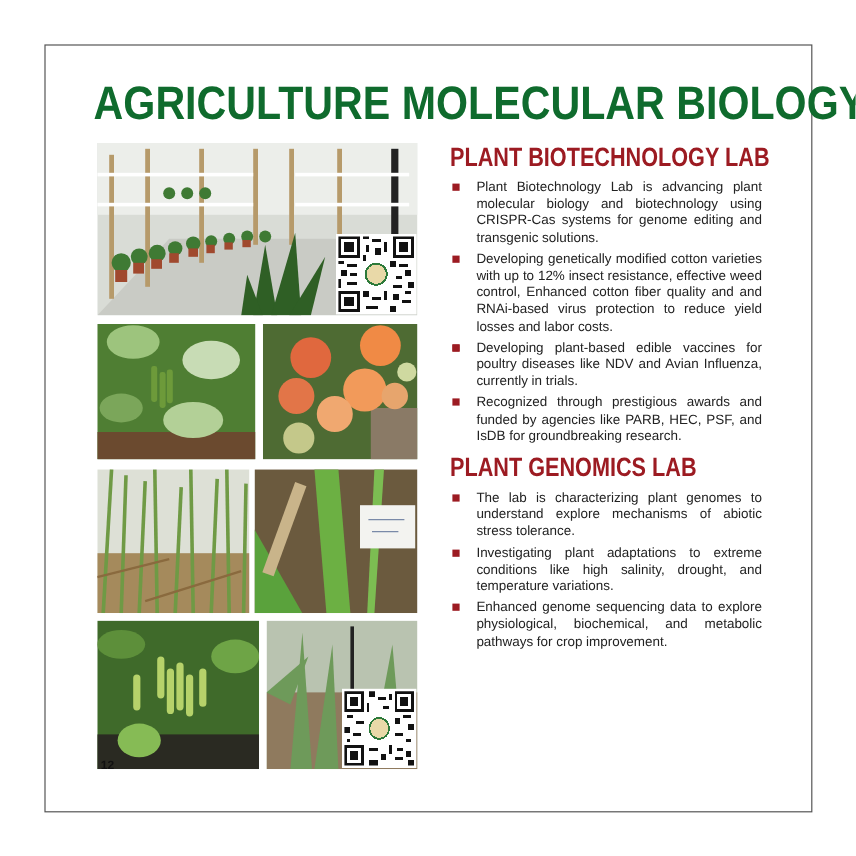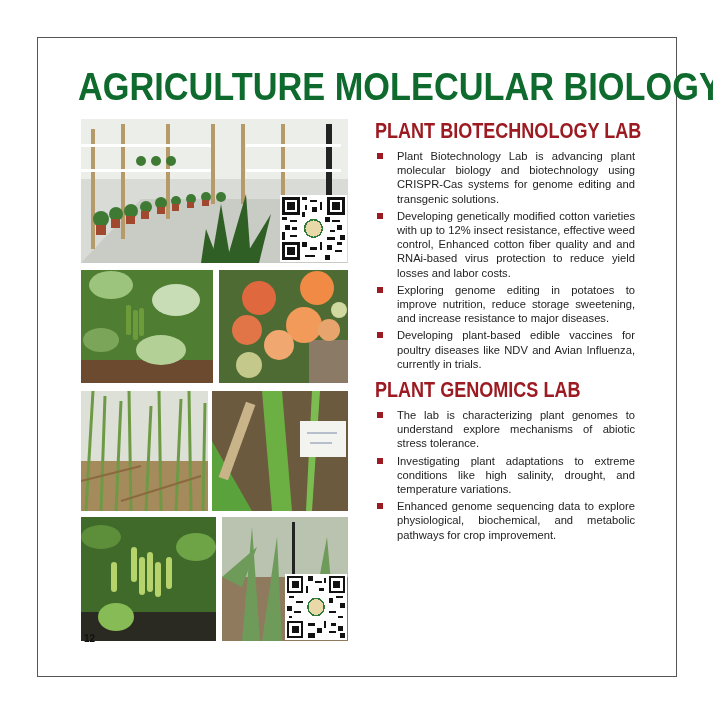--- a/index.html
+++ b/index.html
@@ -286,22 +286,23 @@
 </div>
 
 <div class="page-number">12</div>
 
 <div class="right-col">
   <section>
     <h2 class="section-title">PLANT BIOTECHNOLOGY LAB</h2>
     <ul class="bullets">
       <li><span class="sq"></span><span>Plant Biotechnology Lab is advancing plant molecular biology and biotechnology using CRISPR-Cas systems for genome editing and transgenic solutions.</span></li>
       <li><span class="sq"></span><span>Developing genetically modified cotton varieties with up to 12% insect resistance, effective weed control, Enhanced cotton fiber quality and and RNAi-based virus protection to reduce yield losses and labor costs.</span></li>
-      <li><span class="sq"></span><span>Exploring genome editing in potatoes to improve nutrition, reduce storage sweetening, and increase resistance to major diseases.</span></li>
+      <li><span class="sq"></span></li>
       <li><span class="sq"></span><span>Developing plant-based edible vaccines for poultry diseases like NDV and Avian Influenza, currently in trials.</span></li>
+      <li><span class="sq"></span><span>Recognized through prestigious awards and funded by agencies like PARB, HEC, PSF, and IsDB for groundbreaking research.</span></li>
     </ul>
   </section>
 
   <section class="sec2">
     <h2 class="section-title">PLANT GENOMICS LAB</h2>
     <ul class="bullets">
       <li><span class="sq"></span><span>The lab is characterizing plant genomes to understand explore mechanisms of abiotic stress tolerance.</span></li>
       <li><span class="sq"></span><span>Investigating plant adaptations to extreme conditions like high salinity, drought, and temperature variations.</span></li>
       <li><span class="sq"></span><span>Enhanced genome sequencing data to explore physiological, biochemical, and metabolic pathways for crop improvement.</span></li>
     </ul>

